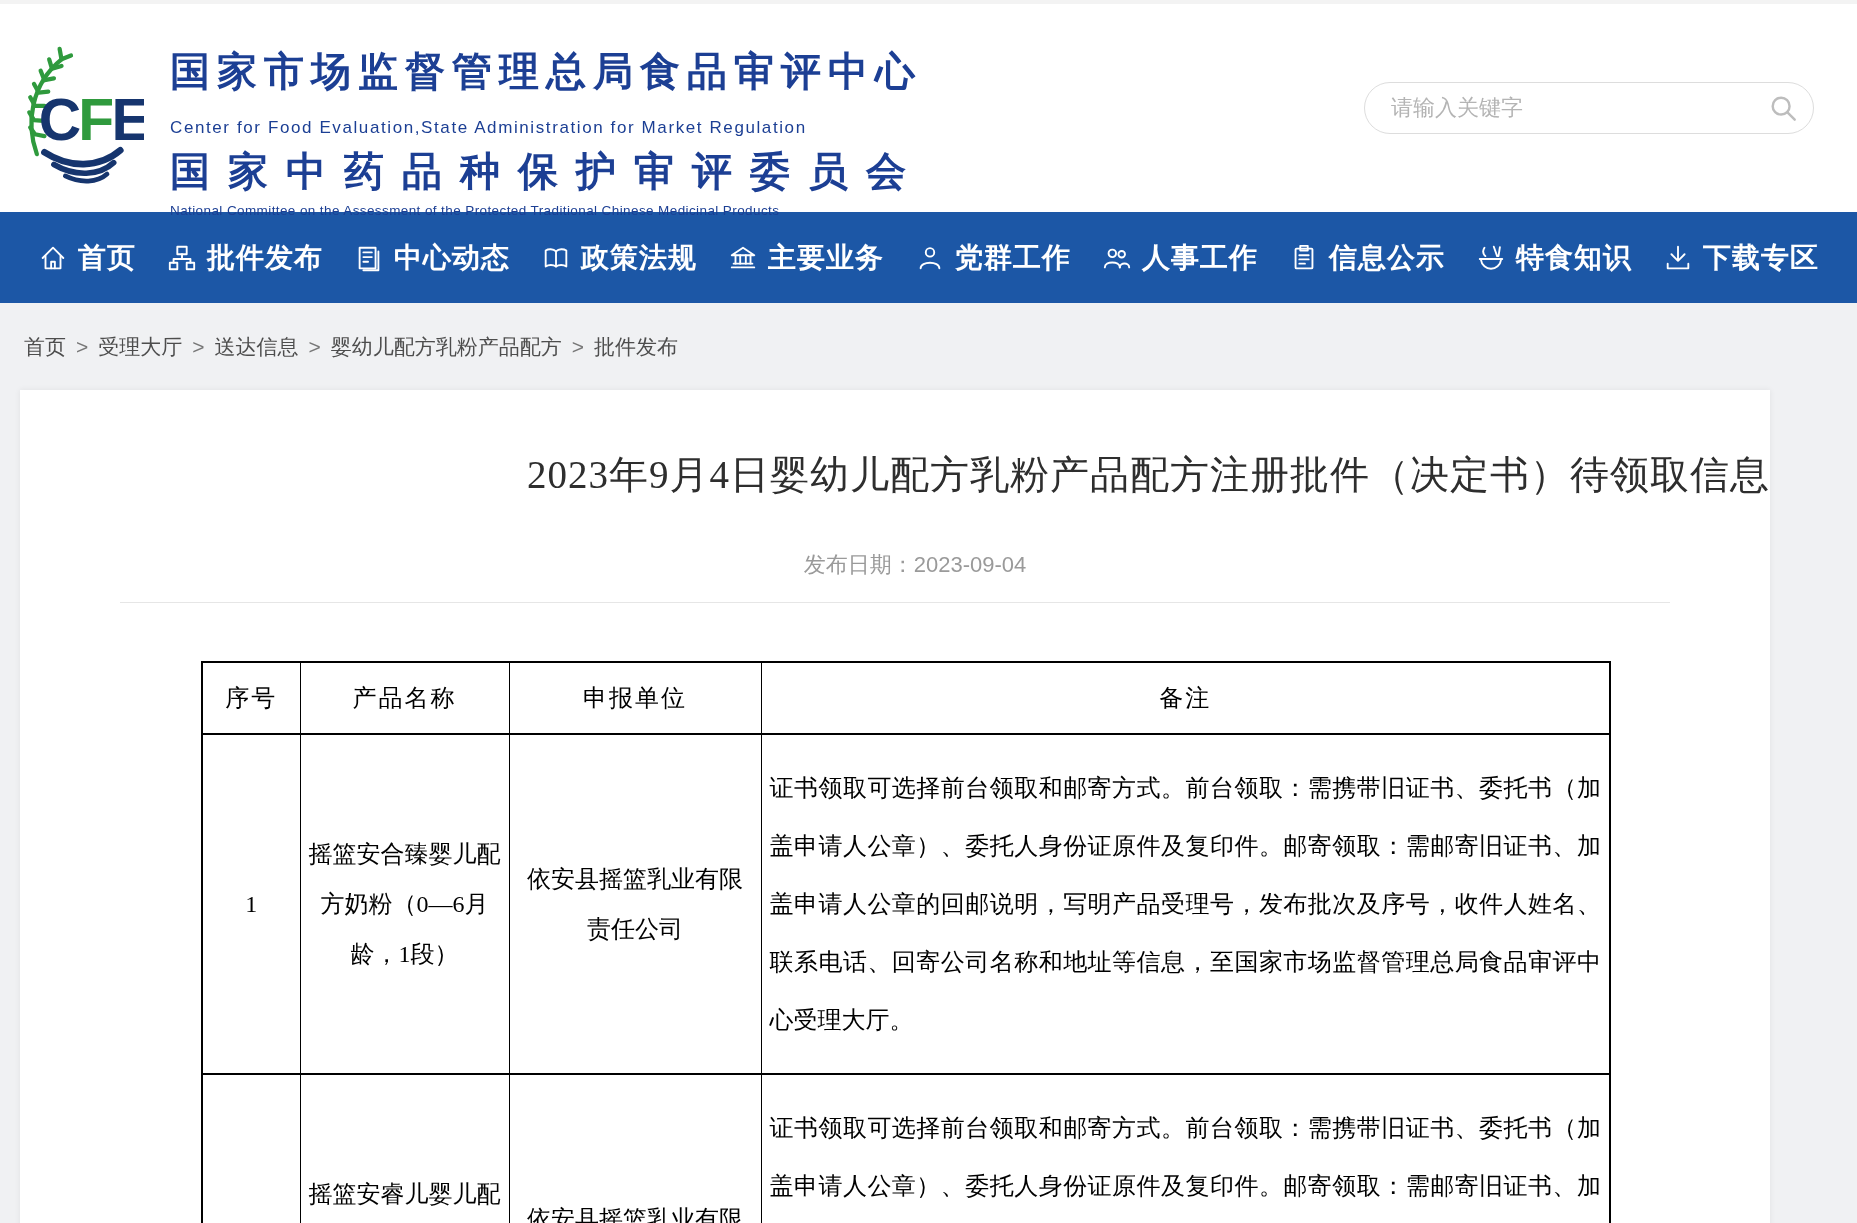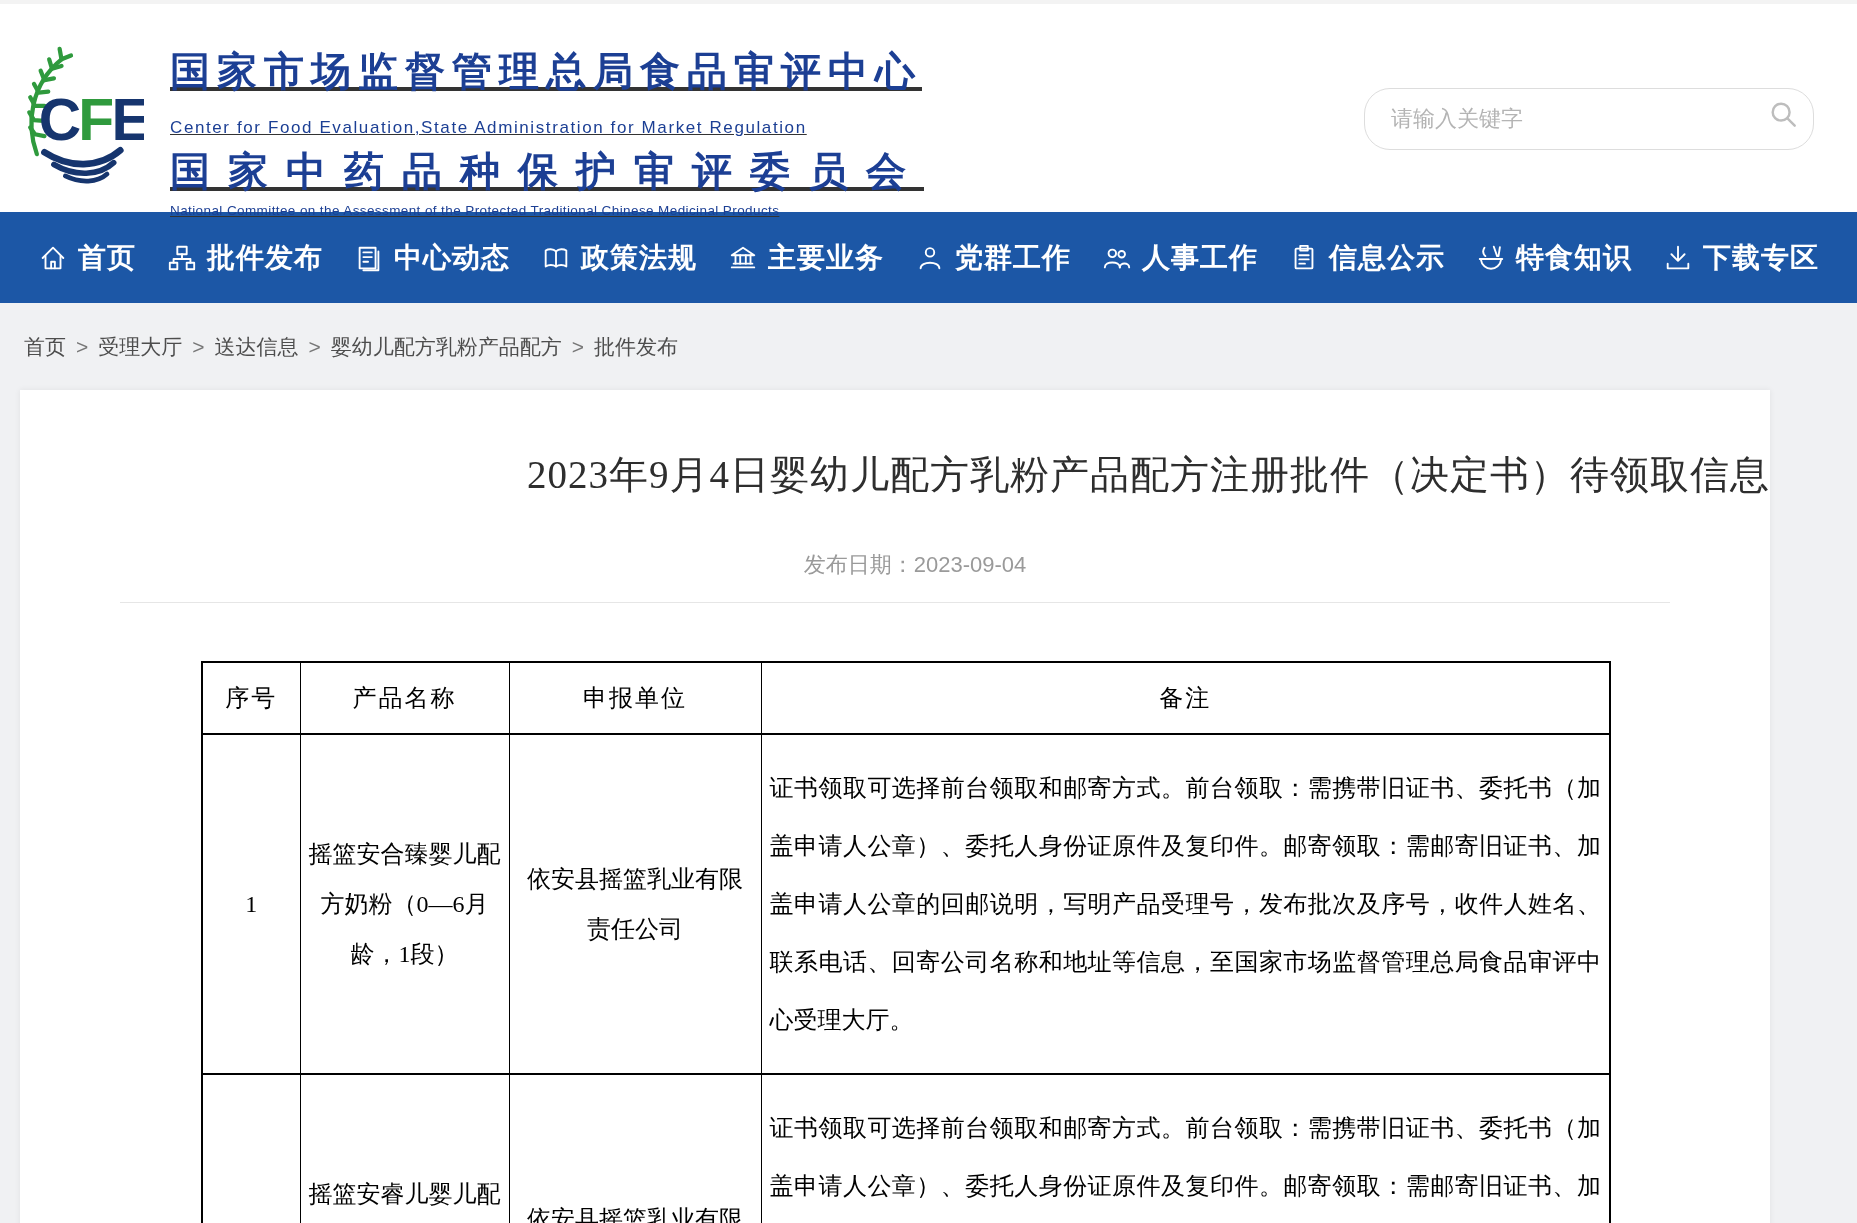--- a/index.html
+++ b/index.html
@@ -7,28 +7,28 @@
   body {
     font-family:"Liberation Sans","DejaVu Sans",sans-serif;
     background:#f0f1f3;
     color:#333;
   }
   
   .site-header {
     background:#fff; height:212px; position:relative;
     border-top:4px solid #f3f3f3;
   }
-  .brand { display:flex; align-items:flex-start; padding:26px 0 0 16px; cursor:pointer;text-decoration:underline; }
+  .brand { display:flex; align-items:flex-start; padding:26px 0 0 16px; cursor:pointer; }
   .brand-logo { width:128px; height:162px; flex:0 0 auto; }
   .brand-titles { margin-left:26px; padding-top:14px; }
   .t-cn1 { font-size:40px; font-weight:700; color:var(--navy); letter-spacing:7px; white-space:nowrap; }
   .t-en1 { font-size:17px; font-weight:500; color:var(--navy); letter-spacing:1.6px; margin-top:19px; white-space:nowrap; }
   .t-cn2 { font-size:40px; font-weight:700; color:var(--navy); letter-spacing:18px; margin-top:6px; white-space:nowrap; }
   .t-en2 { font-size:13.5px; font-weight:500; color:var(--navy); letter-spacing:0.4px; margin-top:4px; white-space:nowrap; }
-  .search-wrap { position:absolute; right:43px; top:84px; width:450px; height:62px; }
+  .search-wrap { position:absolute; right:43px; top:78px; width:450px; height:52px; }
   .search-input {
     width:100%; height:100%; border:1px solid #ddd; border-radius:26px;
     font-size:22px; padding:0 64px 0 26px; color:#555; outline:none; background:#fff;
     font-family:"Liberation Sans","DejaVu Sans",sans-serif;
   }
   .search-input::placeholder { color:#b4b4b4; }
   .search-btn { position:absolute; right:16px; top:11px; width:30px; height:30px; cursor:pointer; }
   
   .main-nav {
     background:var(--nav-bg); height:91px;

